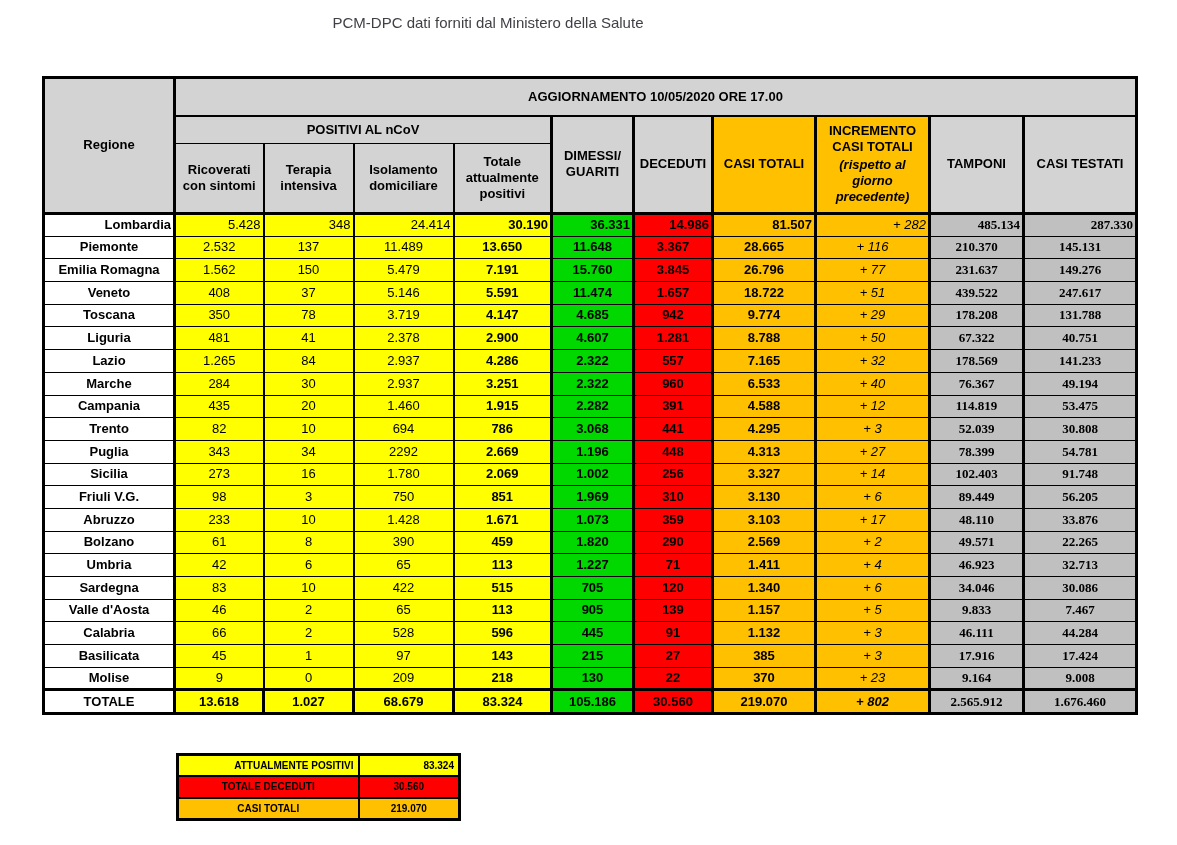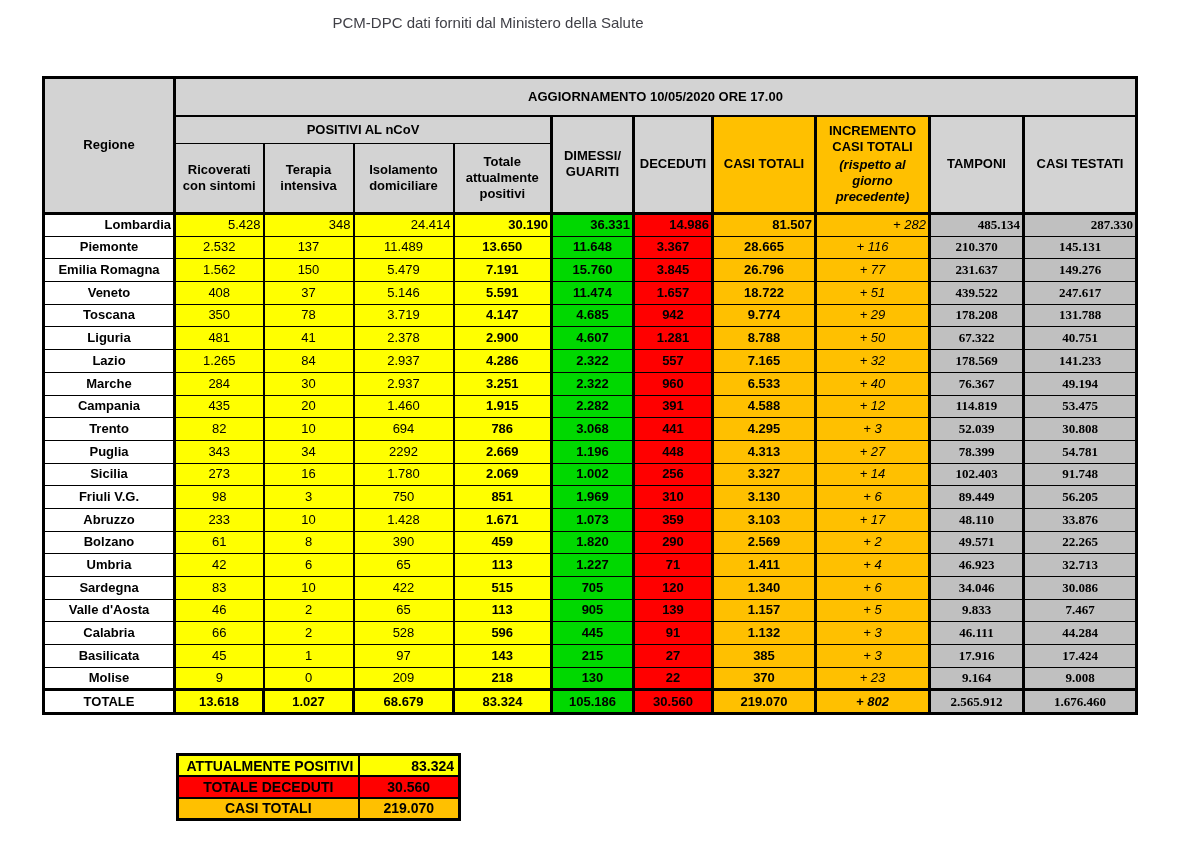--- a/index.html
+++ b/index.html
@@ -51,21 +51,21 @@
     border-top-width:3px;border-bottom-width:3px;border-left-width:3px;border-right-width:3px;
   }
   tr.total td.italic{font-style:italic;font-weight:bold;}
   
   table.summary{
     position:absolute;left:176px;top:753px;
     border-collapse:collapse;table-layout:fixed;border:3px solid #000;
   }
   table.summary td{
     border:2px solid #000;height:21.5px;text-align:center;
-    font-weight:bold;font-size:14px;padding:0 4px;
+    font-weight:bold;font-size:10px;padding:0 4px;
   }
   td.s-label{width:181px;}
   td.s-value{width:101px;}
   tr.bg-yellow td{background:var(--yellow);}
   tr.bg-green td{background:var(--green);}
   tr.bg-red td{background:var(--red);}
   tr.bg-orange td{background:var(--orange);}
 </style>
 </head>
 <body>

